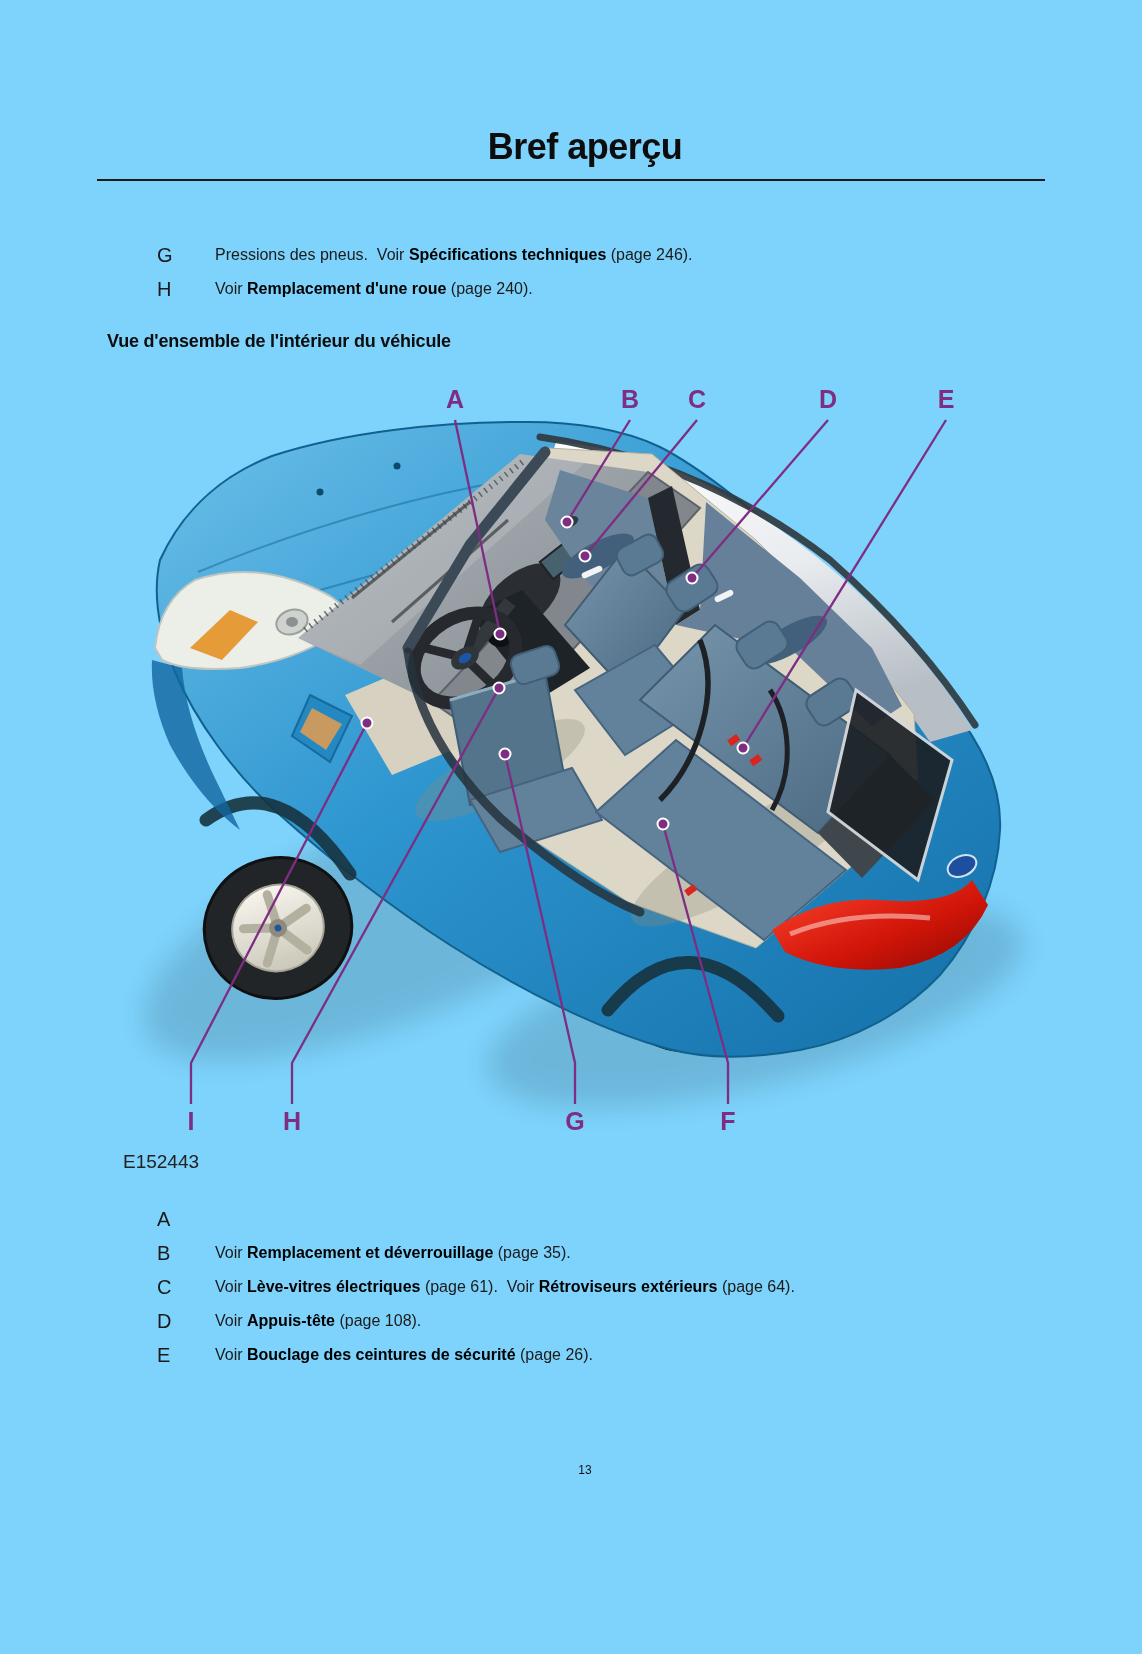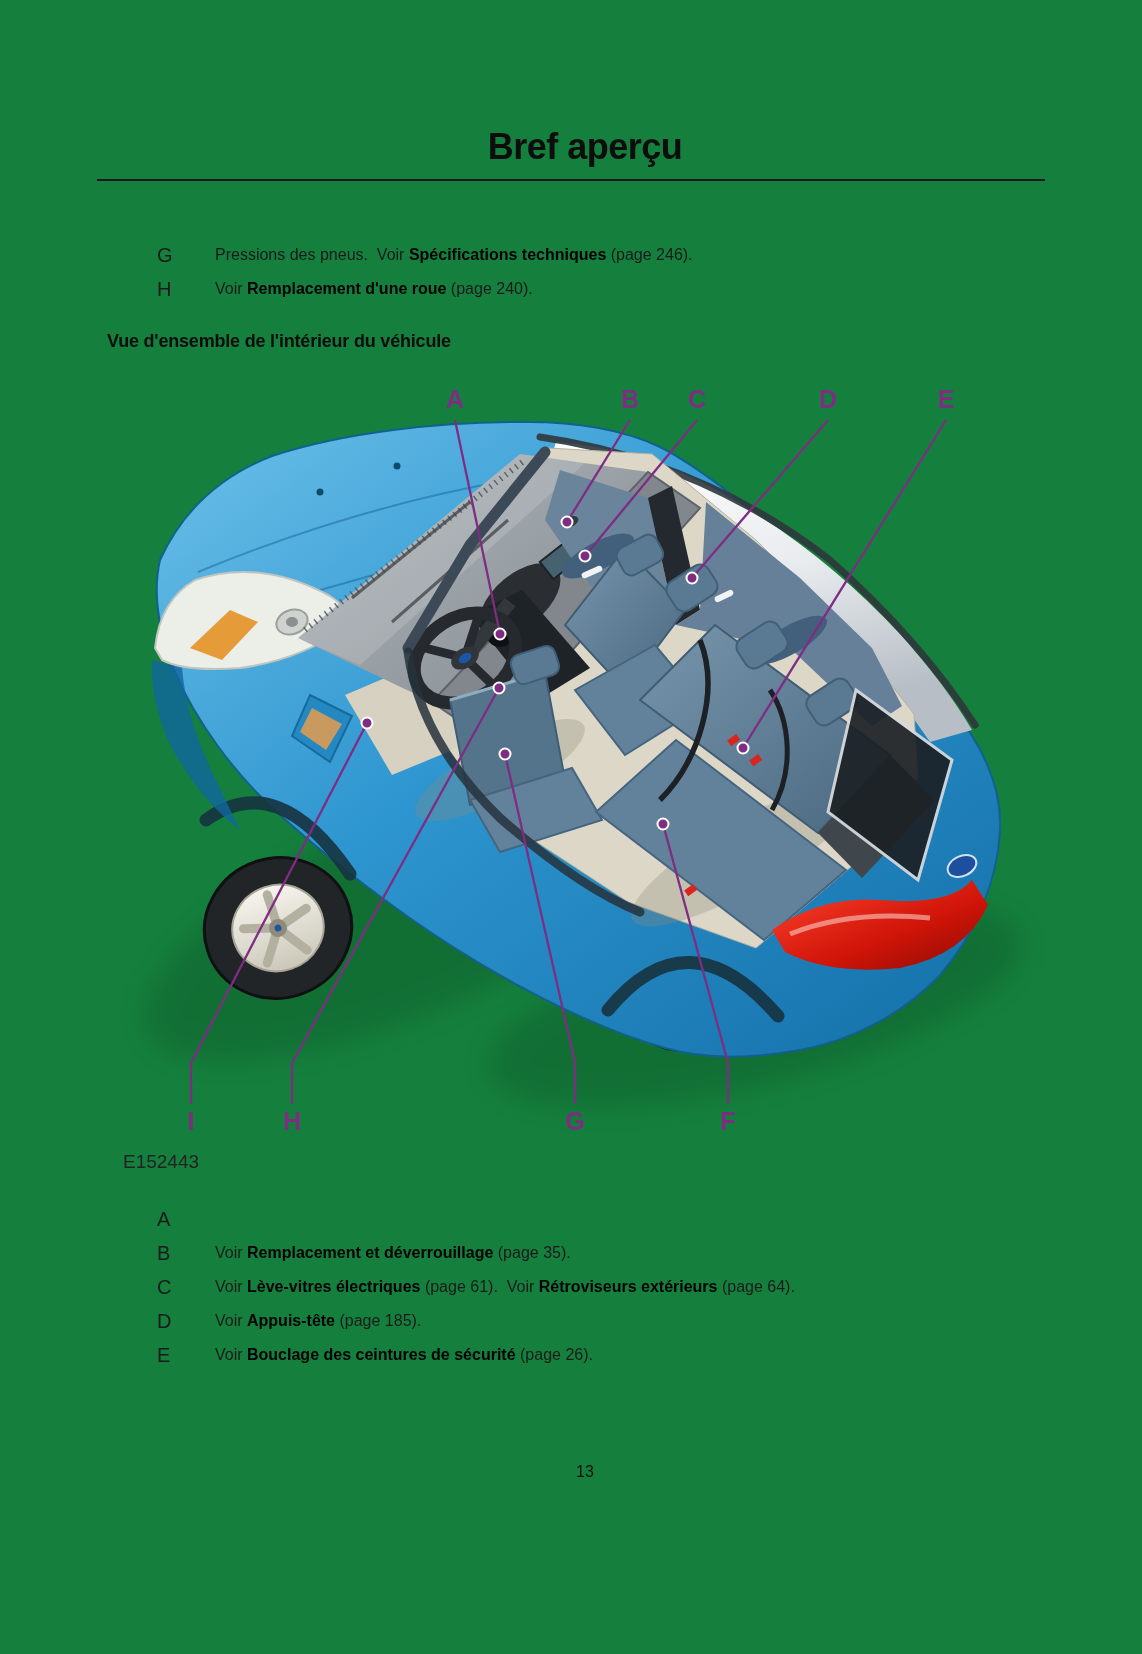--- a/index.html
+++ b/index.html
@@ -1,33 +1,33 @@
 <!DOCTYPE html>
 <html><head>
 <meta charset="utf-8">
 <style>
   html,body{margin:0;padding:0;background:#e8e8e8;}
-  .page{position:relative;width:1142px;height:1654px;background:#15803d;
+  .page{position:relative;width:1142px;height:1654px;background:#7dd3fc;
         font-family:"Liberation Sans",sans-serif;color:#111;overflow:hidden;margin:0 auto;}
   .title{position:absolute;left:30px;width:1110px;top:126px;text-align:center;
          font-size:36px;font-weight:bold;letter-spacing:-.5px;color:#0d0d0d;}
   .rule{position:absolute;left:97px;top:179px;width:948px;height:2px;background:#1a1a1a;}
   .section-heading{position:absolute;left:107px;top:331px;font-size:18px;font-weight:bold;
          letter-spacing:-.2px;color:#0d0d0d;}
   .ref-list{position:absolute;left:157px;}
   .ref-list.top{top:242px;width:880px;}
   .ref-list.bottom{top:1206px;width:880px;}
   .list-row{display:flex;margin-bottom:8px;}
   .list-letter{flex:0 0 58px;font-size:20px;line-height:26px;color:#1a1a1a;}
   .list-text{flex:0 0 735px;max-width:735px;font-size:16px;line-height:26px;
              white-space:pre-wrap;color:#1a1a1a;}
   .list-text b{color:#000;}
   .figure-code{position:absolute;left:123px;top:1151px;font-size:19px;color:#222;}
   .page-number{position:absolute;left:30px;width:1110px;top:1463px;text-align:center;
-               font-size:16px;color:#111;}
+               font-size:12px;color:#111;}
   .figure-svg{position:absolute;left:0;top:0;width:1142px;height:1654px;}
   .callout-letter{font-family:"Liberation Sans",sans-serif;font-weight:bold;font-size:25px;}
 </style>
 </head>
 <body>
 
 <div class="page">
 
   <div class="title">Bref aperçu</div>
   <div class="rule"></div>
@@ -267,21 +267,21 @@
       <div class="list-row">
         <span class="list-letter">B</span>
         <span class="list-text"><span>Voir </span><b>Remplacement et déverrouillage</b><span> (page 35).</span></span>
       </div>
       <div class="list-row">
         <span class="list-letter">C</span>
         <span class="list-text"><span>Voir </span><b>Lève-vitres électriques</b><span> (page 61).  Voir </span><b>Rétroviseurs extérieurs</b><span> (page 64).</span></span>
       </div>
       <div class="list-row">
         <span class="list-letter">D</span>
-        <span class="list-text"><span>Voir </span><b>Appuis-tête</b><span> (page 185).</span></span>
+        <span class="list-text"><span>Voir </span><b>Appuis-tête</b><span> (page 108).</span></span>
       </div>
       <div class="list-row">
         <span class="list-letter">E</span>
         <span class="list-text"><span>Voir </span><b>Bouclage des ceintures de sécurité</b><span> (page 26).</span></span>
       </div>
     </div>
 
   <div class="page-number">13</div>
 </div>
 

